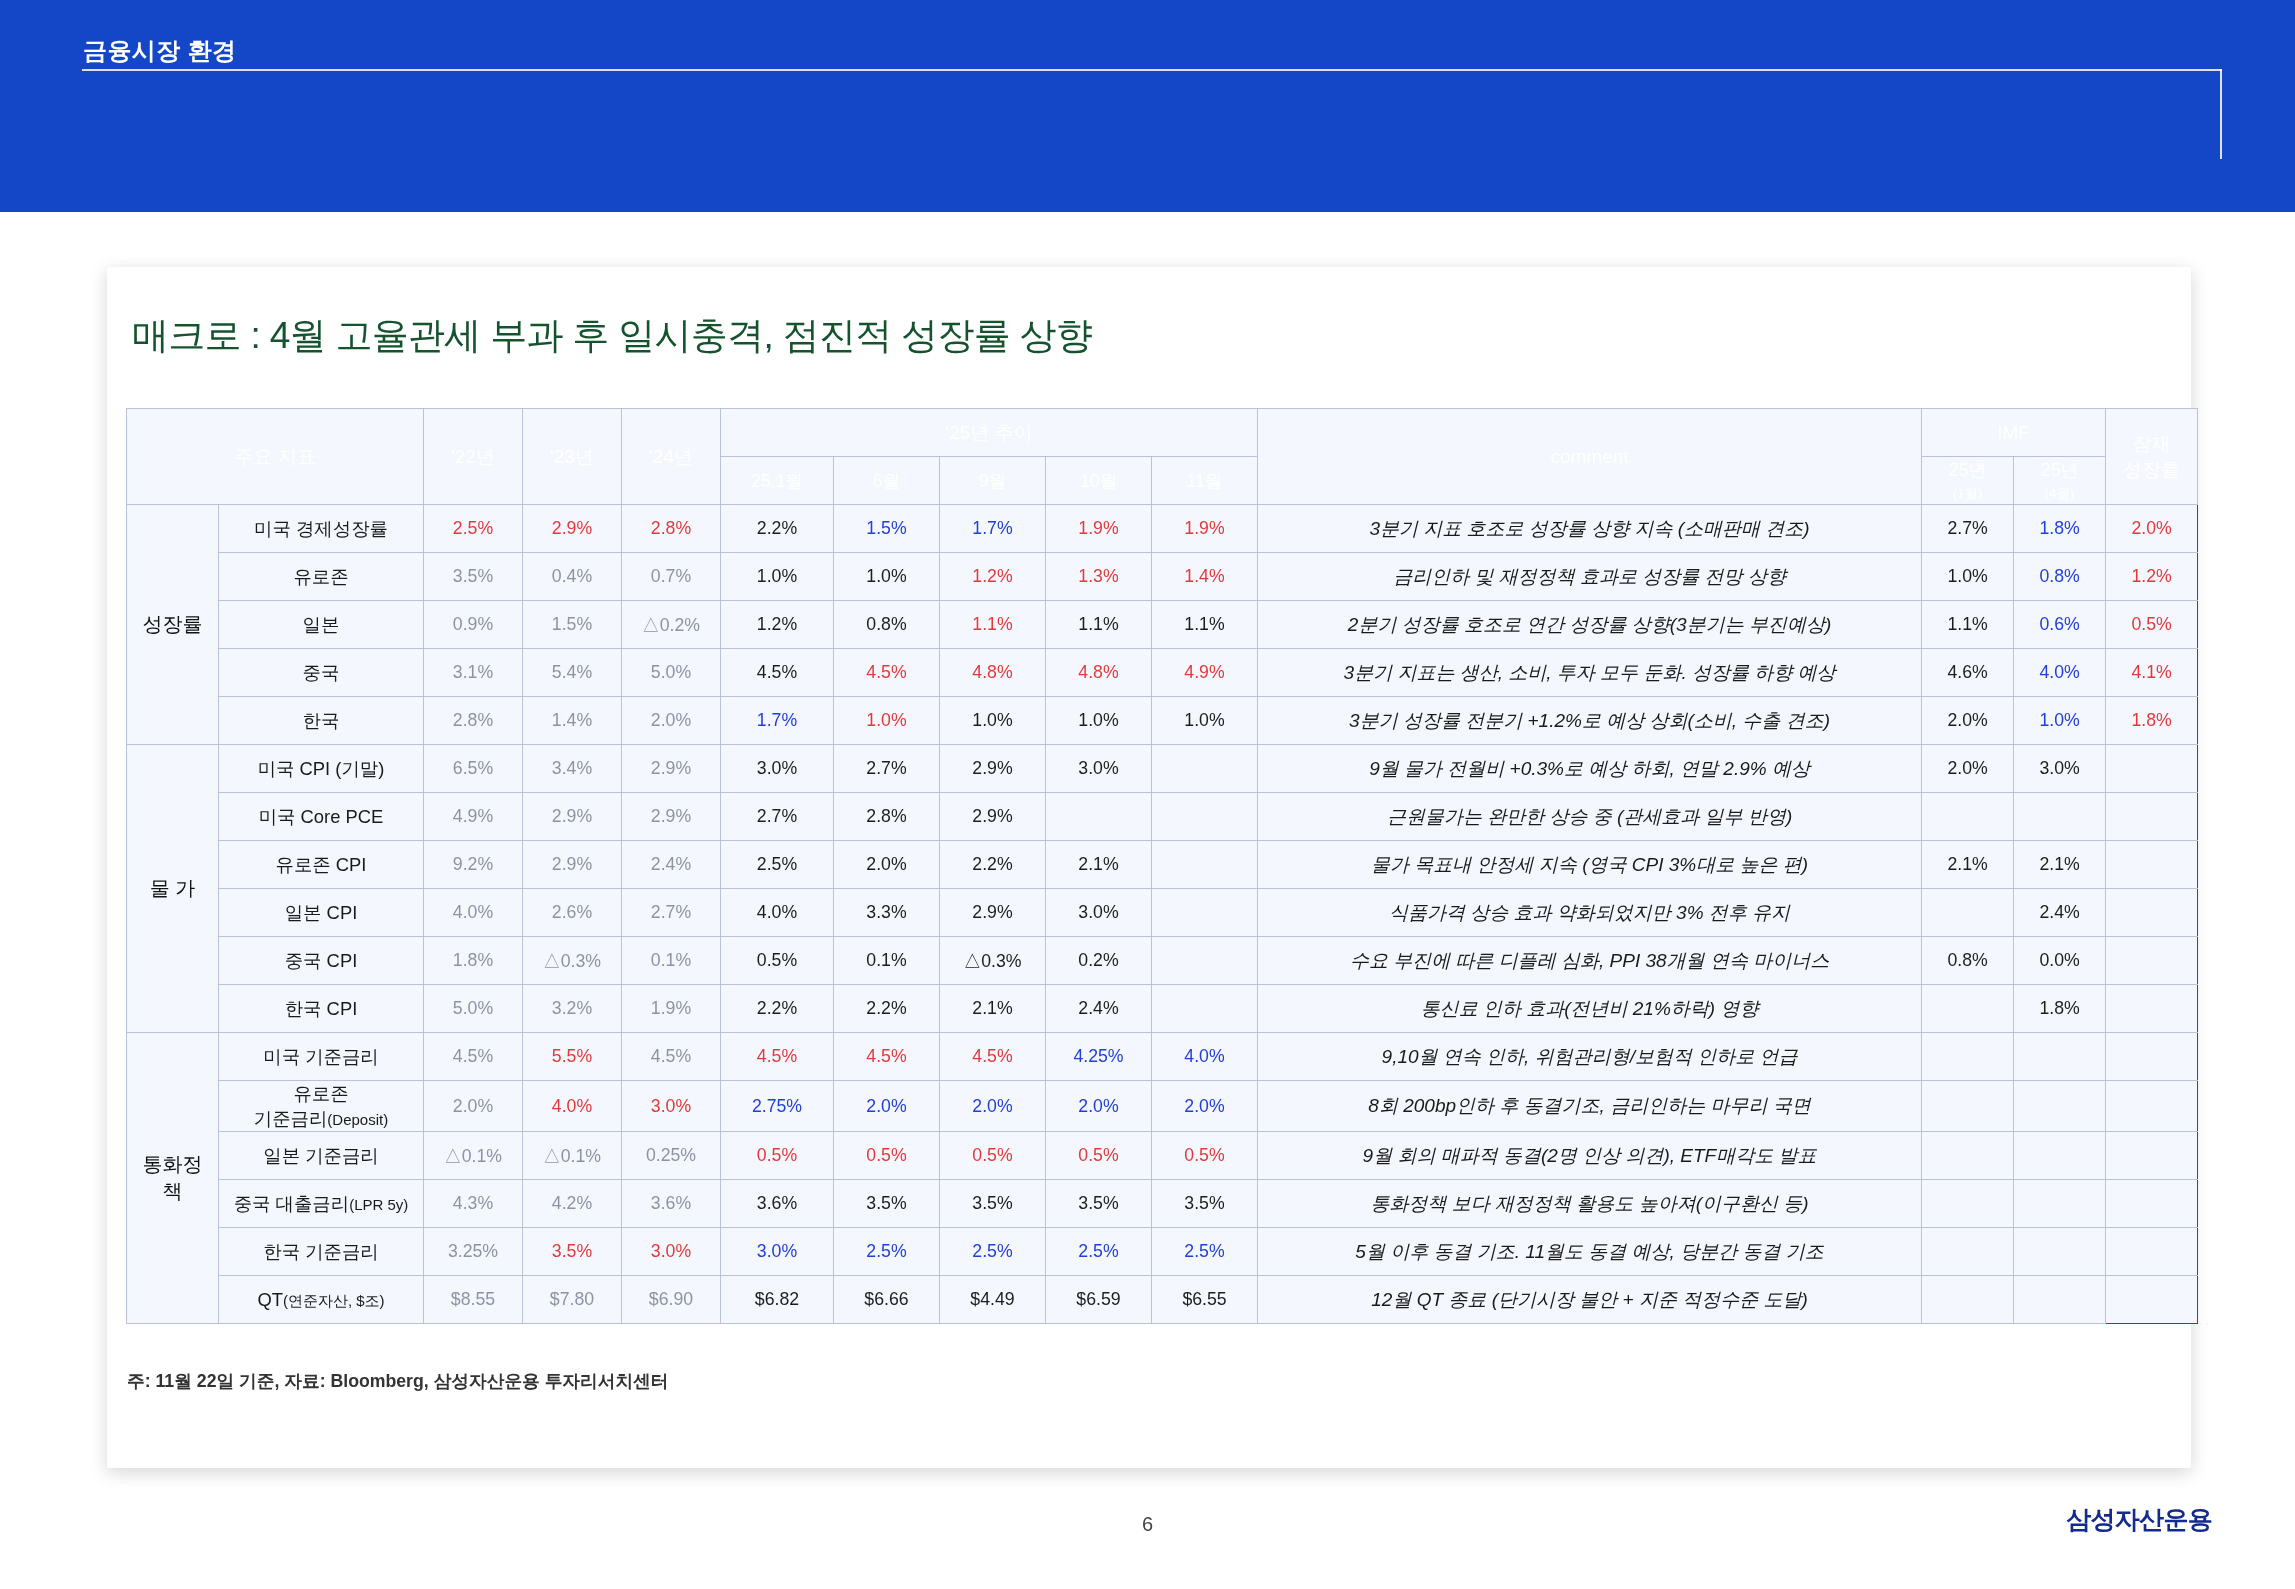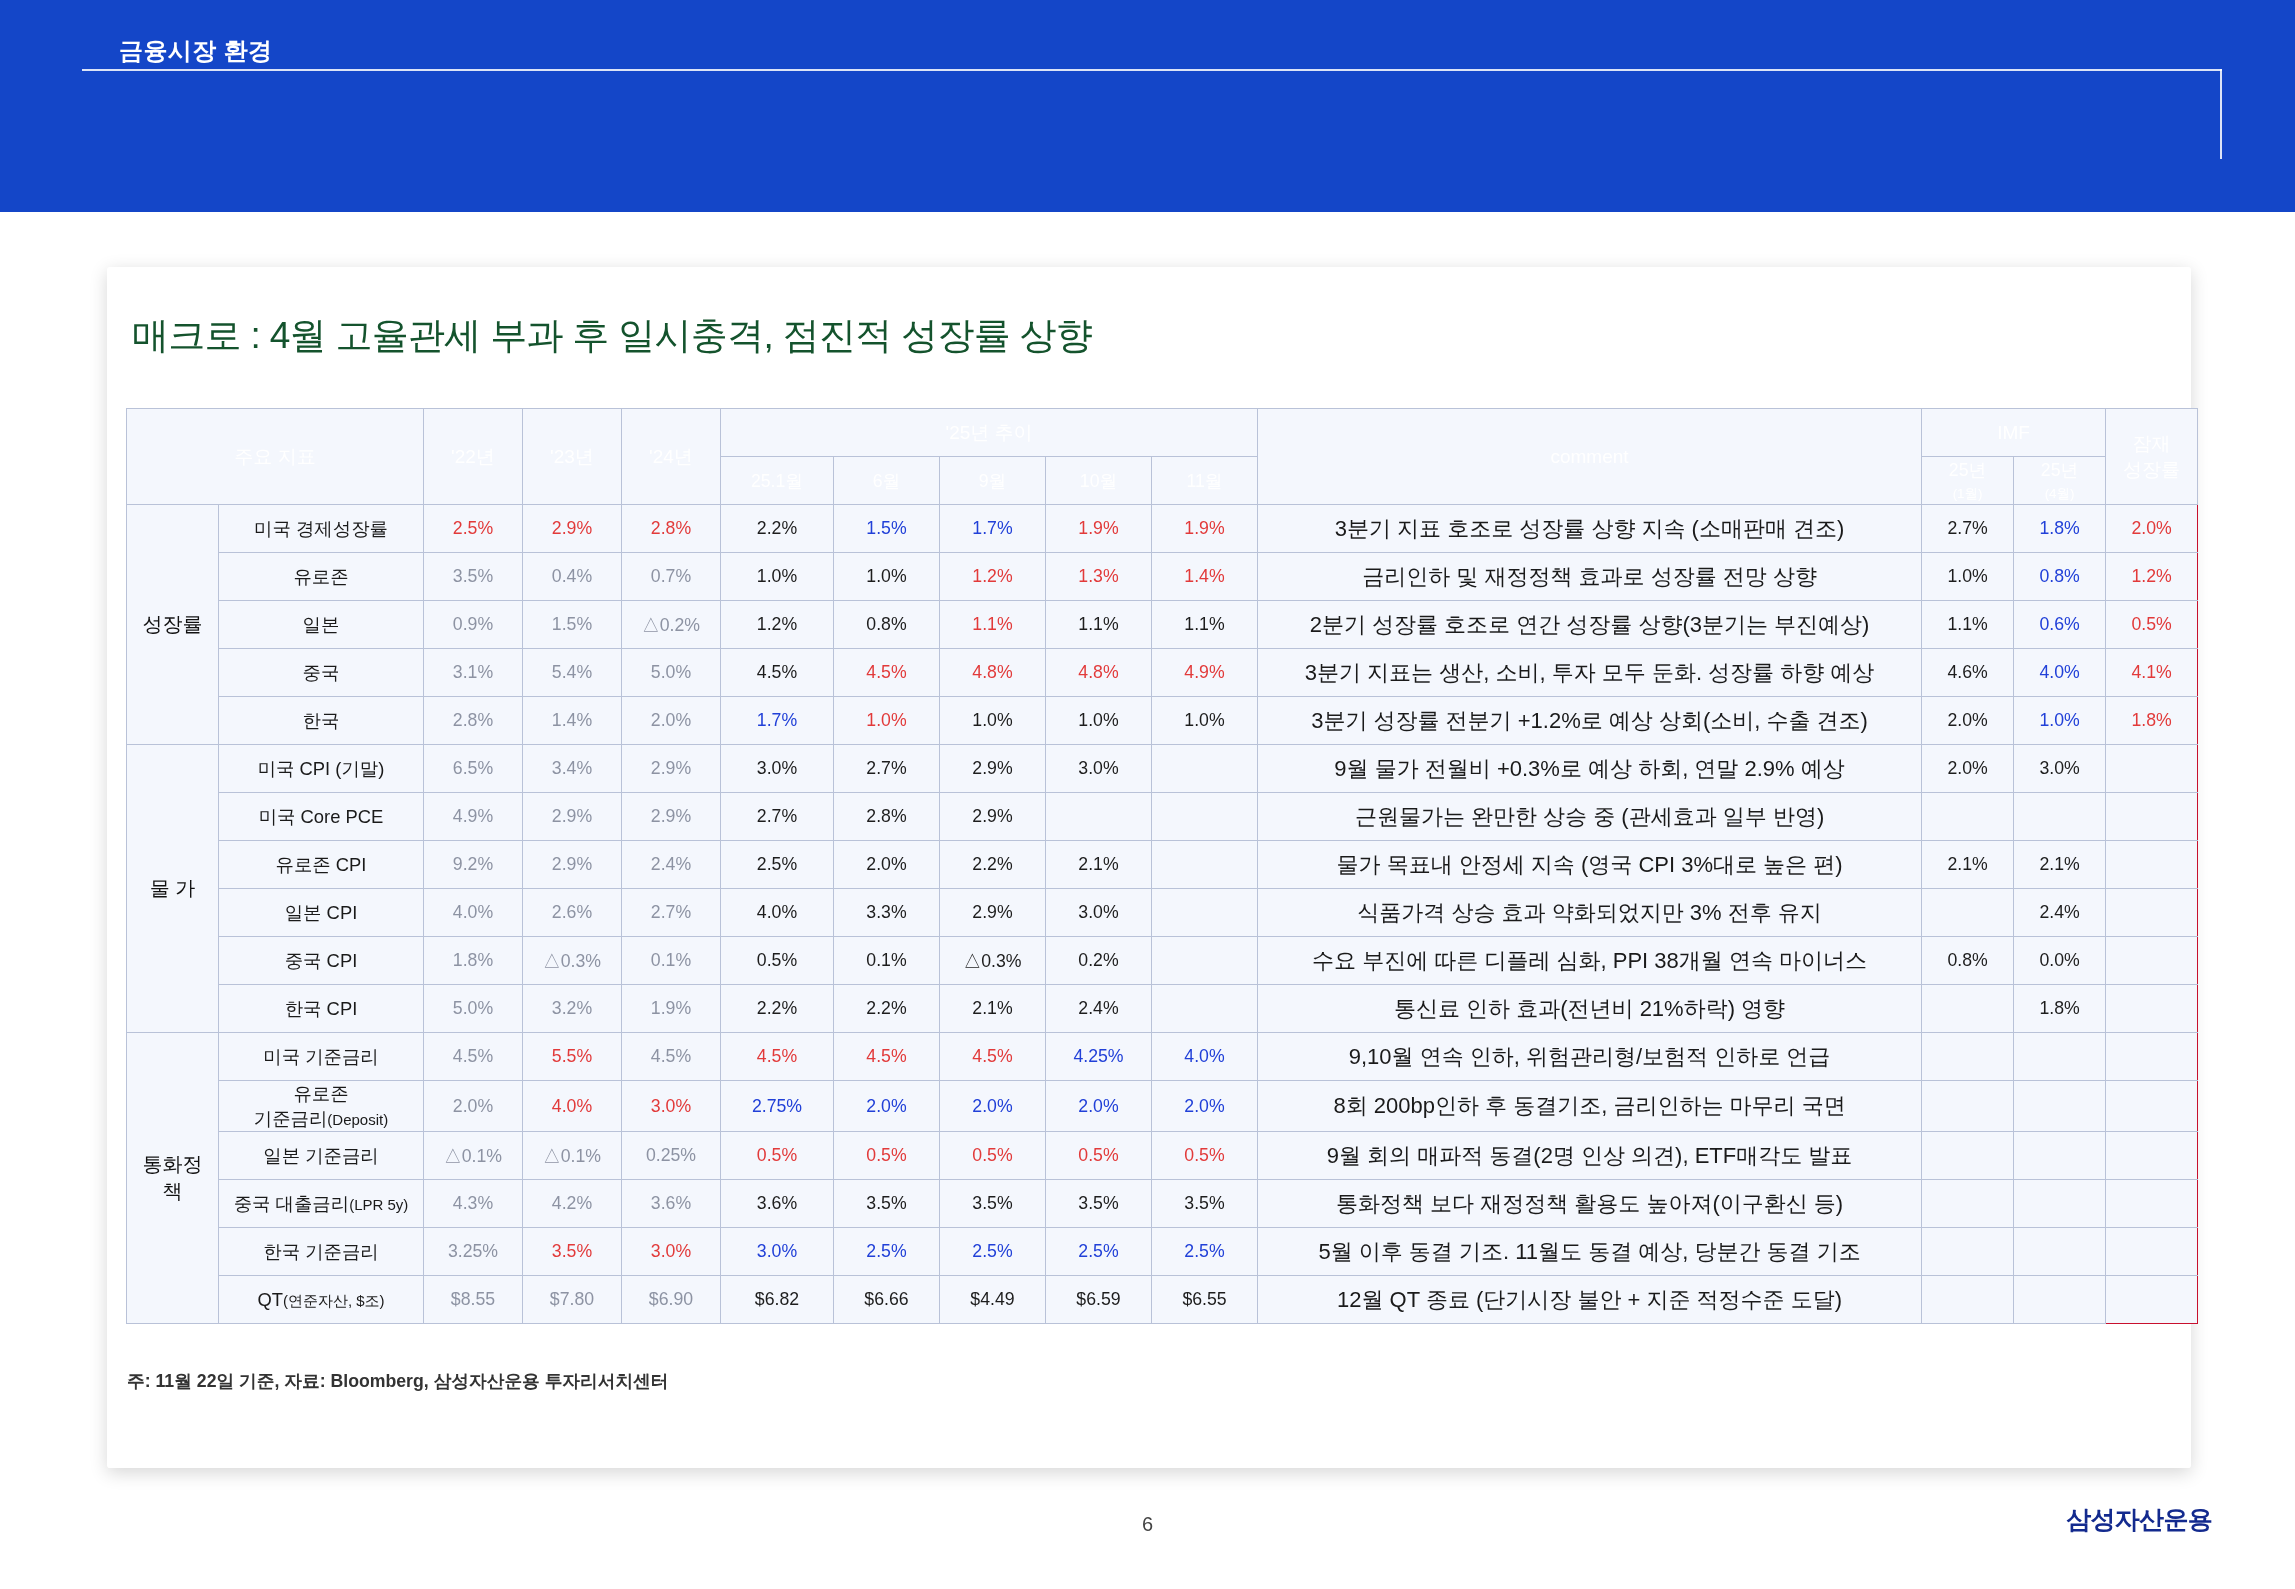--- a/index.html
+++ b/index.html
@@ -13,21 +13,21 @@
     overflow: hidden;
   }
 
   
   .header-band {
     position: absolute; left:0; top:0; width:2295px; height:212px;
     background: #1446c8;
   }
   .header-kicker {
     position:absolute; left:83px; top:35px;
-    font-size: 24px; color:#ffffff; font-weight:700; letter-spacing:0.4px;margin-left:36px;
+    font-size: 24px; color:#ffffff; font-weight:700; letter-spacing:0.4px;
   }
   .header-rule {
     position:absolute; left:82px; top:69px; width:2140px; height:2.1px;
     background:#ffffff; opacity:0.85;
   }
   .header-rule-right {
     position:absolute; left:2220px; top:69px; width:2.1px; height:90px;
     background:#ffffff; opacity:0.85;
   }
   .header-title {
@@ -91,23 +91,24 @@
     text-align:left;
     padding-left:10px;
     font-size:18.4px;
     background:#f4f7fd;
     white-space:nowrap;
   }
   td.lbl .small { font-size:15px; }
   td.cmt {
     text-align:left;
     padding-left:11.3px;
-    font-size:22px;
+    font-size:19px;
     white-space:nowrap;
     background:#f4f7fd;
+    font-style:italic;
   }
   .grey { color:#8d93a3; }
   .red  { color:#e23a3a; }
   .blue { color:#2140d8; }
   .dark { color:#1d1d1d; }
   .bold { font-weight:700; }
 
   
   td.dotted-l { border-left:0.7px dotted #9aa5c0; }
   

